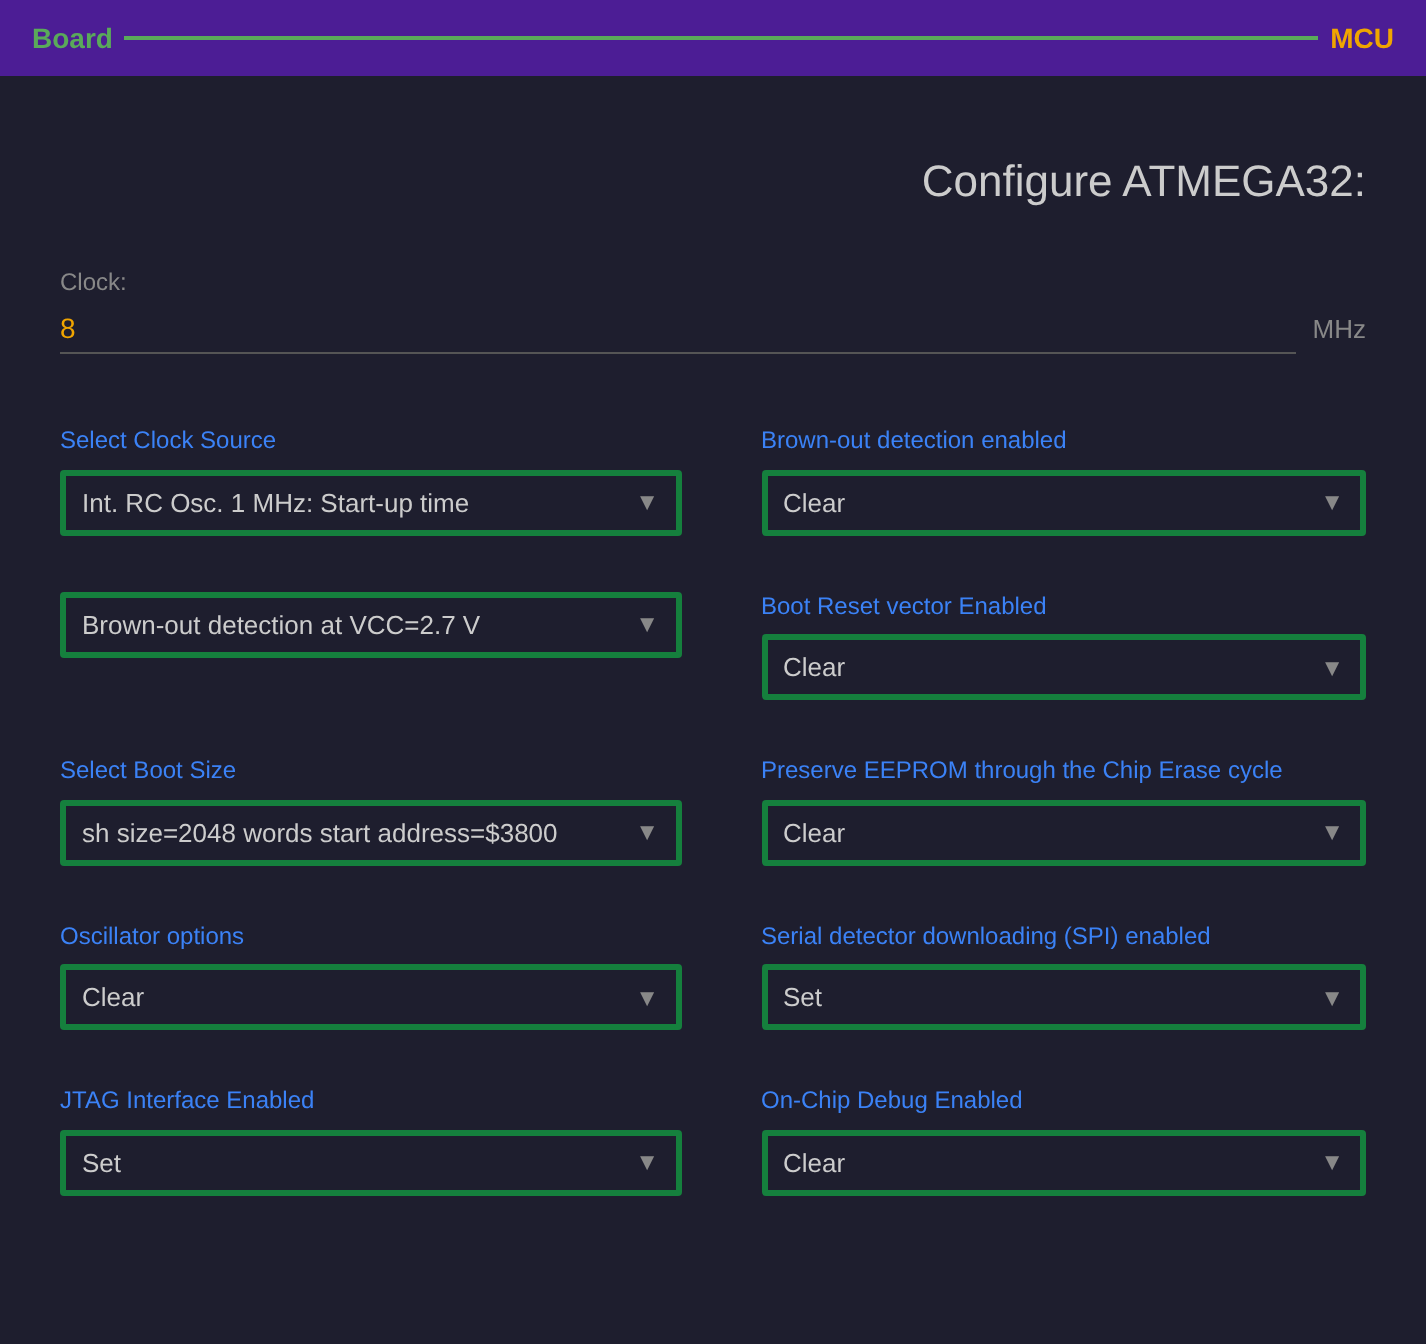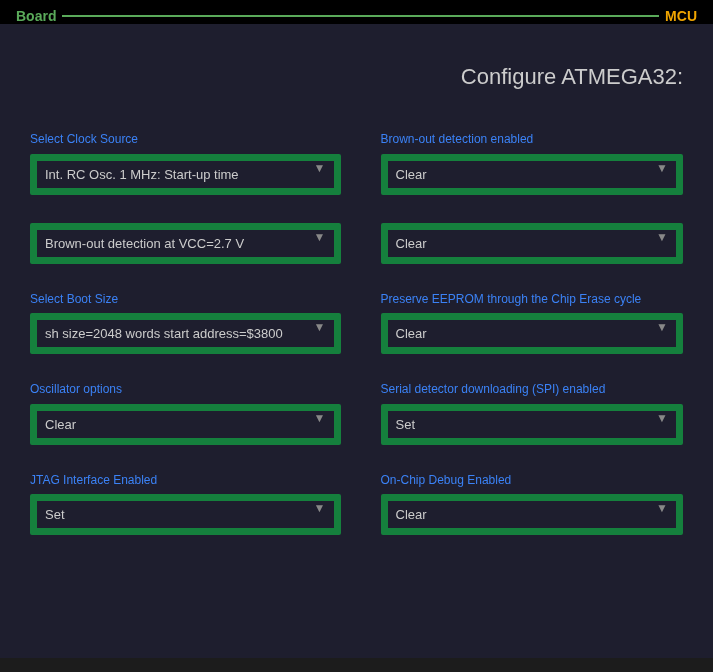--- a/index.html
+++ b/index.html
@@ -82,22 +82,23 @@
     .config-item-label {
       font-size: 12px;
       color: #3b82f6;
       margin-bottom: 6px;
       line-height: 1.3;
     }
 
     .dropdown-wrapper {
       position: relative;
       display: flex;
+      align-items: center;
       background: transparent;
-      border: 7px solid #15803d;
+      border: 3px solid #15803d;
       border-radius: 2px;
     }
 
     .dropdown-wrapper select {
       appearance: none;
       -webkit-appearance: none;
       background: transparent;
       border: none;
       color: #cccccc;
       font-size: 13px;
@@ -116,23 +117,23 @@
       position: absolute;
       right: 8px;
       pointer-events: none;
       color: #888;
       font-size: 12px;
     }
 
     
     .top-nav-bar {
       display: flex;
-      align-items: flex-end;
-      background: #000000;
-      height: 24px;
+      align-items: center;
+      background: #4c1d95;
+      height: 38px;
       padding: 0 16px;
     }
 
     .nav-section {
       display: flex;
       align-items: center;
       flex: 1;
     }
 
     .nav-text {
@@ -167,20 +168,27 @@
     <span class="nav-text green">Board</span>
     <div class="nav-line-green"></div>
   </div>
   <span class="nav-text orange">MCU</span>
 </div>
 
 <div class="main-content">
 
   <h2 class="page-title">Configure ATMEGA32:</h2>
 
+  <div class="clock-section">
+    <div class="clock-label">Clock:</div>
+    <div class="clock-input-row">
+      <input class="clock-input" type="text" value="8" style="">
+      <span class="clock-unit">MHz</span>
+    </div>
+  </div>
 
   <div class="config-grid" id="config-grid">
   <div class="config-item">
         <div class="config-item-label">Select Clock Source</div>
         <div class="dropdown-wrapper">
           <select><option>Int. RC Osc. 1 MHz: Start-up time</option><option>Ext. Crystal</option><option>Ext. RC Osc.</option><option>Int. RC Osc. 8 MHz</option></select>
           <span class="dropdown-arrow">▼</span>
         </div>
       </div>
       <div class="config-item right">
@@ -190,20 +198,21 @@
           <span class="dropdown-arrow">▼</span>
         </div>
       </div>
       <div class="config-item">
         <div class="dropdown-wrapper">
           <select><option>Brown-out detection at VCC=2.7 V</option><option>Brown-out detection at VCC=4.0 V</option><option>Disabled</option></select>
           <span class="dropdown-arrow">▼</span>
         </div>
       </div>
       <div class="config-item right">
+        <div class="config-item-label">Boot Reset vector Enabled</div>
         <div class="dropdown-wrapper">
           <select><option>Clear</option><option>Set</option></select>
           <span class="dropdown-arrow">▼</span>
         </div>
       </div>
       <div class="config-item">
         <div class="config-item-label">Select Boot Size</div>
         <div class="dropdown-wrapper">
           <select><option>sh size=2048 words start address=$3800</option><option>Boot size=512 words start address=$3E00</option><option>Boot size=1024 words start address=$3C00</option></select>
           <span class="dropdown-arrow">▼</span>

